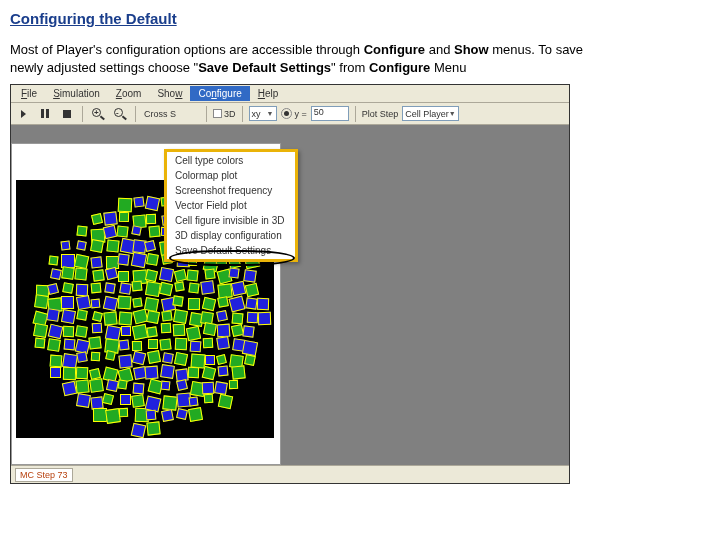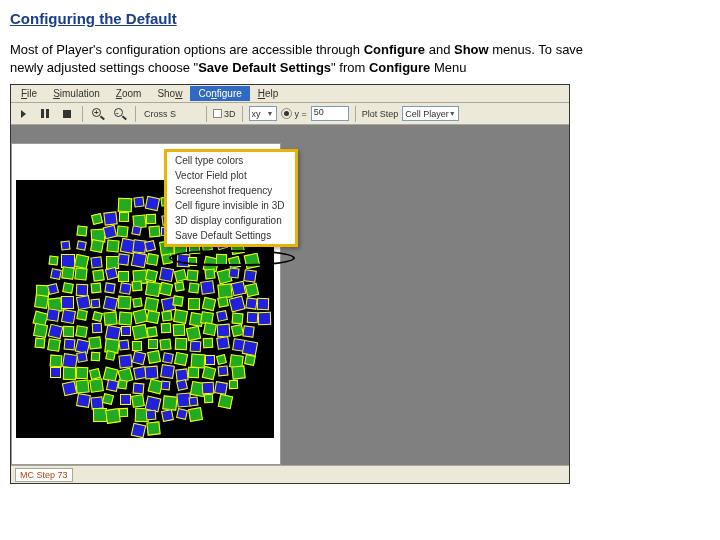--- a/index.html
+++ b/index.html
@@ -254,22 +254,23 @@
     <div class="tool-sep"></div>
     <span>Plot Step</span>
     <div class="tool-drop">
       <span>Cell Player</span>
         <span class="arrow">▼</span>
     </div>
   </div>
 
   <div class="dropdown">
     <div class="dd-item">Cell type colors</div>
+    <div class="dd-item">Colormap plot</div>
+    <div class="dd-item">Screenshot frequency</div>
     <div class="dd-item">Vector Field plot</div>
-    <div class="dd-item">Screenshot frequency</div>
     <div class="dd-item">Cell figure invisible in 3D</div>
     <div class="dd-item">3D display configuration</div>
     <div class="dd-item">Save Default Settings</div>
     <div class="dd-circle"></div>
   </div>
 
   <div class="content">
     <div class="sim-panel">
       <div class="sim-canvas" id="sim-canvas">
           <div style="position: absolute; left: 20.2705px; top: 104.836px; width: 13.4294px; height: 13.4294px; background: rgb(34, 170, 34); border: 1px solid rgb(255, 255, 0); transform: rotate(1.8579deg);"></div>

